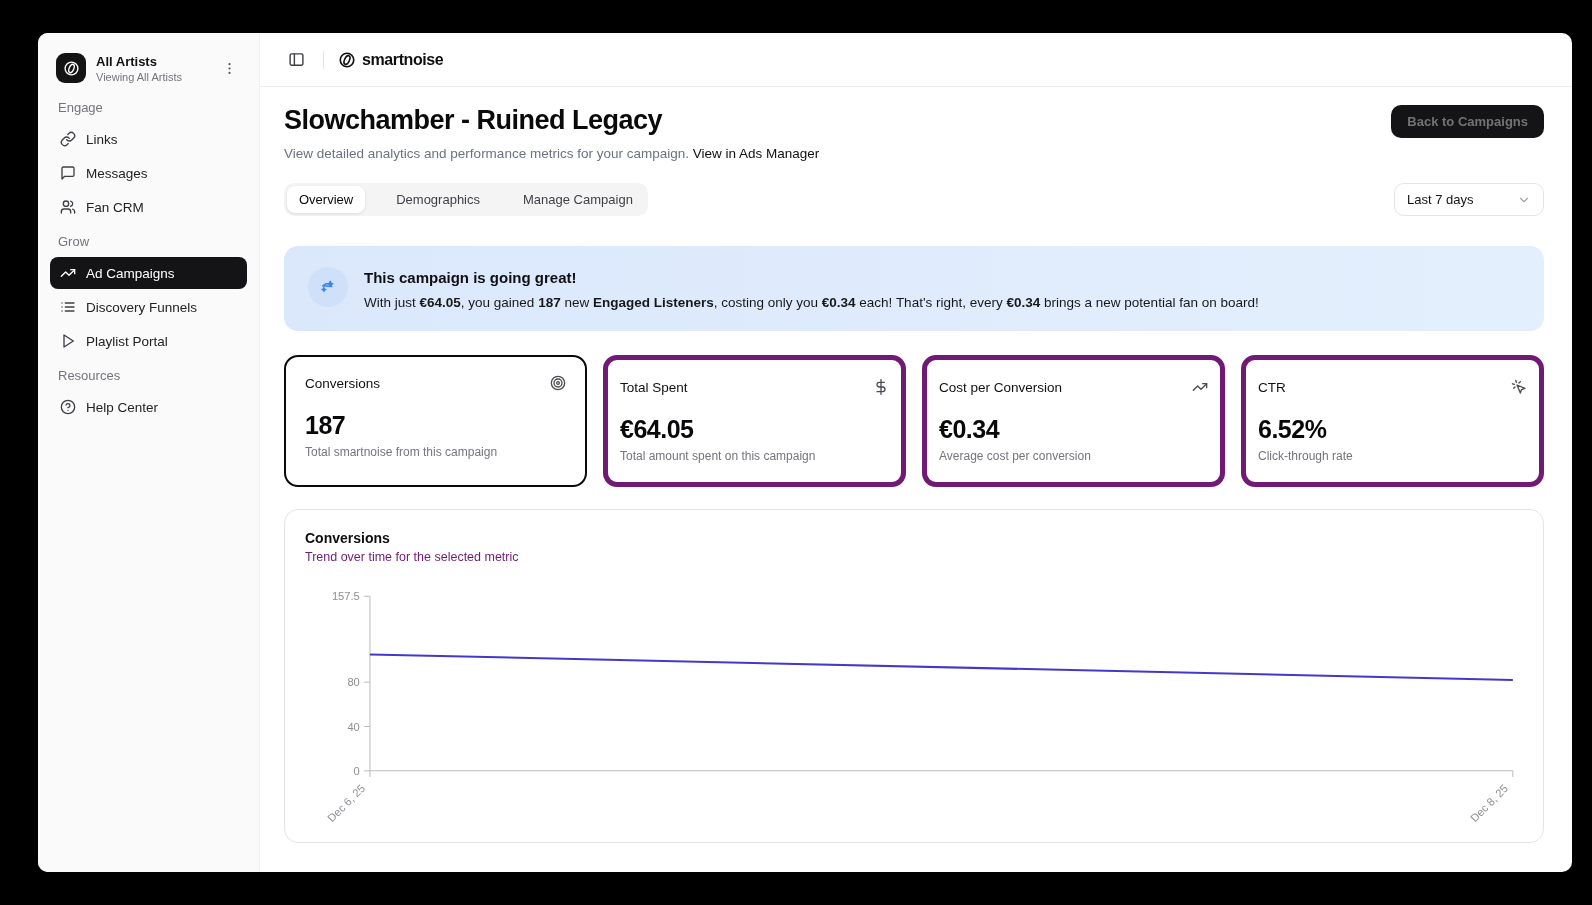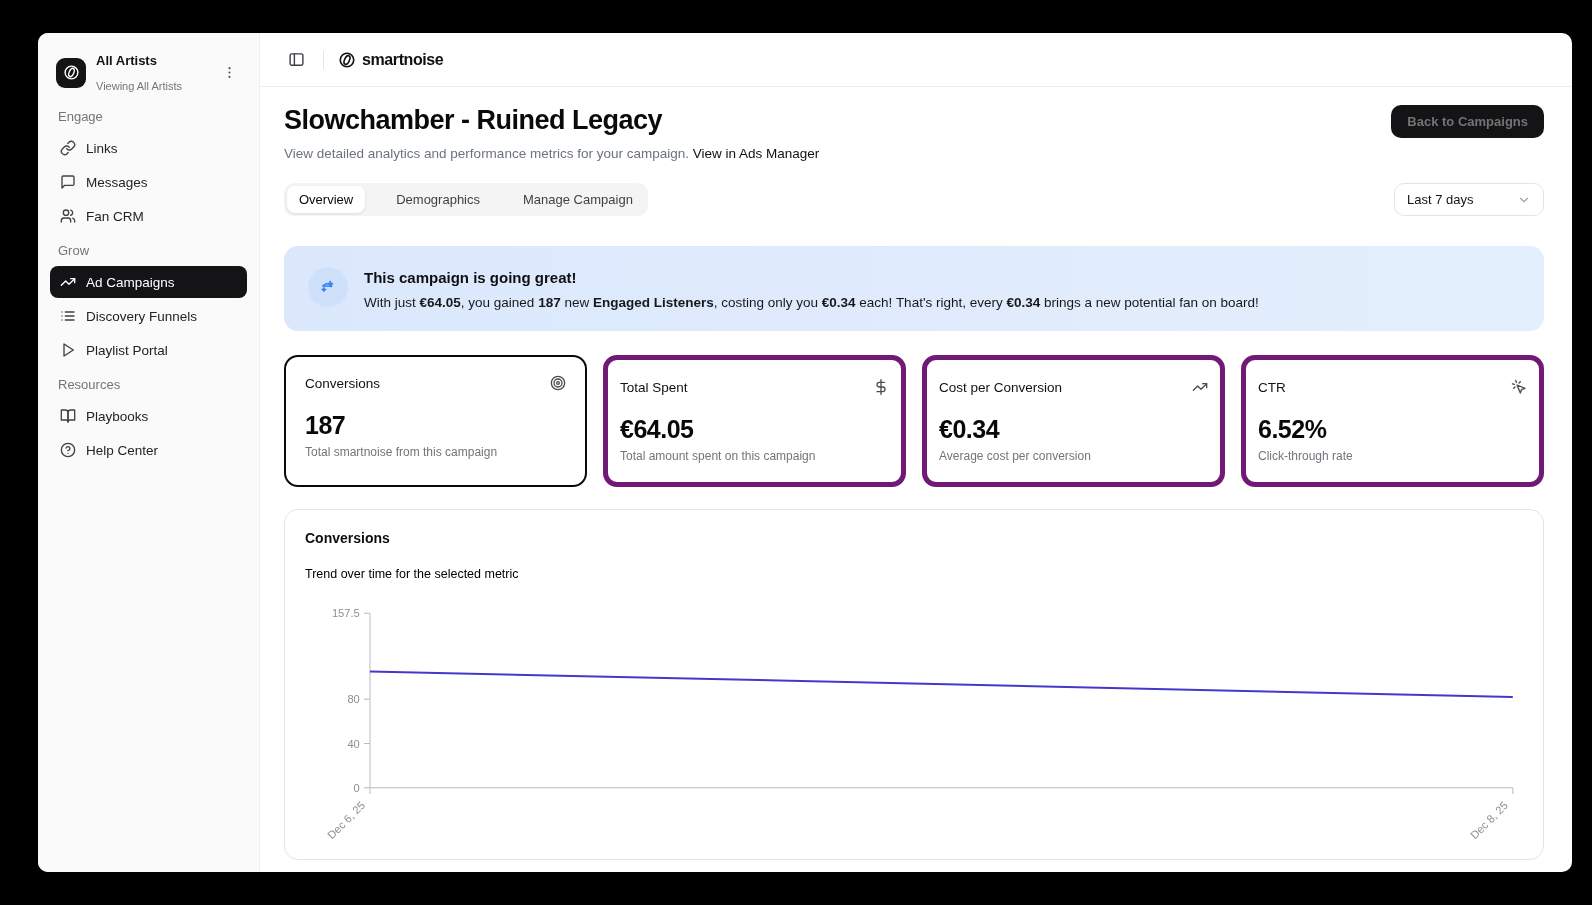--- a/index.html
+++ b/index.html
@@ -7,21 +7,21 @@
   .window {
     position:absolute; left:38px; top:33px; width:1534px; height:839px;
     background:#fff; border-radius:10px; overflow:hidden; display:flex;
   }
   
   .sidebar { width:222px; background:#fafafa; border-right:1px solid #f0f0f0; padding:14px 12px; flex-shrink:0; }
   .workspace { display:flex; align-items:center; gap:10px; padding:6px 6px; }
   .avatar { width:30px; height:30px; border-radius:9px; background:#141414; display:flex; align-items:center; justify-content:center; flex-shrink:0; }
   .workspace-meta { flex:1; min-width:0; }
   .workspace-name { font-size:13px; font-weight:700; color:#111113; }
-  .workspace-sub { font-size:11px; color:#74747c; margin-top:12px; }
+  .workspace-sub { font-size:11px; color:#74747c; margin-top:2px; }
   .kebab { color:#52525b; padding:4px; border-radius:6px; cursor:pointer; display:flex; }
   .section-label { font-size:13px; color:#74747c; margin:11px 8px 8px; }
   .nav-item { display:flex; align-items:center; gap:10px; padding:8px 10px; border-radius:8px; font-size:13.5px; color:#232326; cursor:pointer; margin-bottom:2px; }
   .nav-item .nicon { display:flex; color:#3f3f46; }
   .nav-item.active { background:#141417; color:#fff; }
   .nav-item.active .nicon { color:#fff; }
   
   .main { flex:1; display:flex; flex-direction:column; min-width:0; }
   .topbar { height:54px; border-bottom:1px solid #ececec; display:flex; align-items:center; padding:0 24px; gap:14px; flex-shrink:0; }
   .panel-btn { display:flex; color:#3f3f46; padding:4px; border-radius:6px; cursor:pointer; }
@@ -51,21 +51,21 @@
   .card { background:#fff; border:5px solid #701a75; border-radius:14px; padding:19px 12px; cursor:pointer; }
   .card.selected { border:2px solid #0a0a0a; padding:18px 19px; }
   .card-head { display:flex; align-items:center; justify-content:space-between; }
   .card-title { font-size:13.5px; color:#111113; }
   .card-icon { color:#4b4b52; display:flex; }
   .card-value { font-size:25px; font-weight:700; letter-spacing:-0.5px; color:#09090b; margin-top:20px; }
   .card-sub { font-size:12px; color:#74747c; margin-top:5px; }
   
   .chart-card { margin-top:22px; border:1px solid #e4e4e7; border-radius:14px; padding:20px 20px 16px; }
   .chart-title { font-size:14px; font-weight:700; color:#0d0d0f; }
-  .chart-sub { font-size:12.5px; color:#000000; margin-top:21px; }
+  .chart-sub { font-size:12.5px; color:#701a75; margin-top:4px; }
   .chart-wrap { margin-top:16px; }
   .chart-wrap svg { width:100%; height:auto; display:block; }
   svg.ic { display:block; }
 </style>
 </head>
 <body>
 
 <div class="window">
 
   <aside class="sidebar">
@@ -145,29 +145,20 @@
     <div class="nav-item">
       <span class="nicon">
           <svg class="ic" width="16" height="16" viewBox="0 0 24 24" fill="none" stroke="currentColor" stroke-width="2" stroke-linecap="round" stroke-linejoin="round">
             <polygon points="6 3 20 12 6 21 6 3"></polygon>
           </svg>
         </span>
       <span>Playlist Portal</span>
     </div>
 
     <div class="section-label">Resources</div>
-    <div class="nav-item">
-      <span class="nicon">
-          <svg class="ic" width="16" height="16" viewBox="0 0 24 24" fill="none" stroke="currentColor" stroke-width="2" stroke-linecap="round" stroke-linejoin="round">
-            <path d="M2 3h6a4 4 0 0 1 4 4v14a3 3 0 0 0-3-3H2z"></path>
-            <path d="M22 3h-6a4 4 0 0 0-4 4v14a3 3 0 0 1 3-3h7z"></path>
-          </svg>
-        </span>
-      <span>Playbooks</span>
-    </div>
     <div class="nav-item">
       <span class="nicon">
           <svg class="ic" width="16" height="16" viewBox="0 0 24 24" fill="none" stroke="currentColor" stroke-width="2" stroke-linecap="round" stroke-linejoin="round">
             <circle cx="12" cy="12" r="10"></circle>
             <path d="M9.09 9a3 3 0 0 1 5.83 1c0 2-3 3-3 3"></path>
             <line x1="12" y1="17" x2="12.01" y2="17"></line>
           </svg>
         </span>
       <span>Help Center</span>
     </div>

